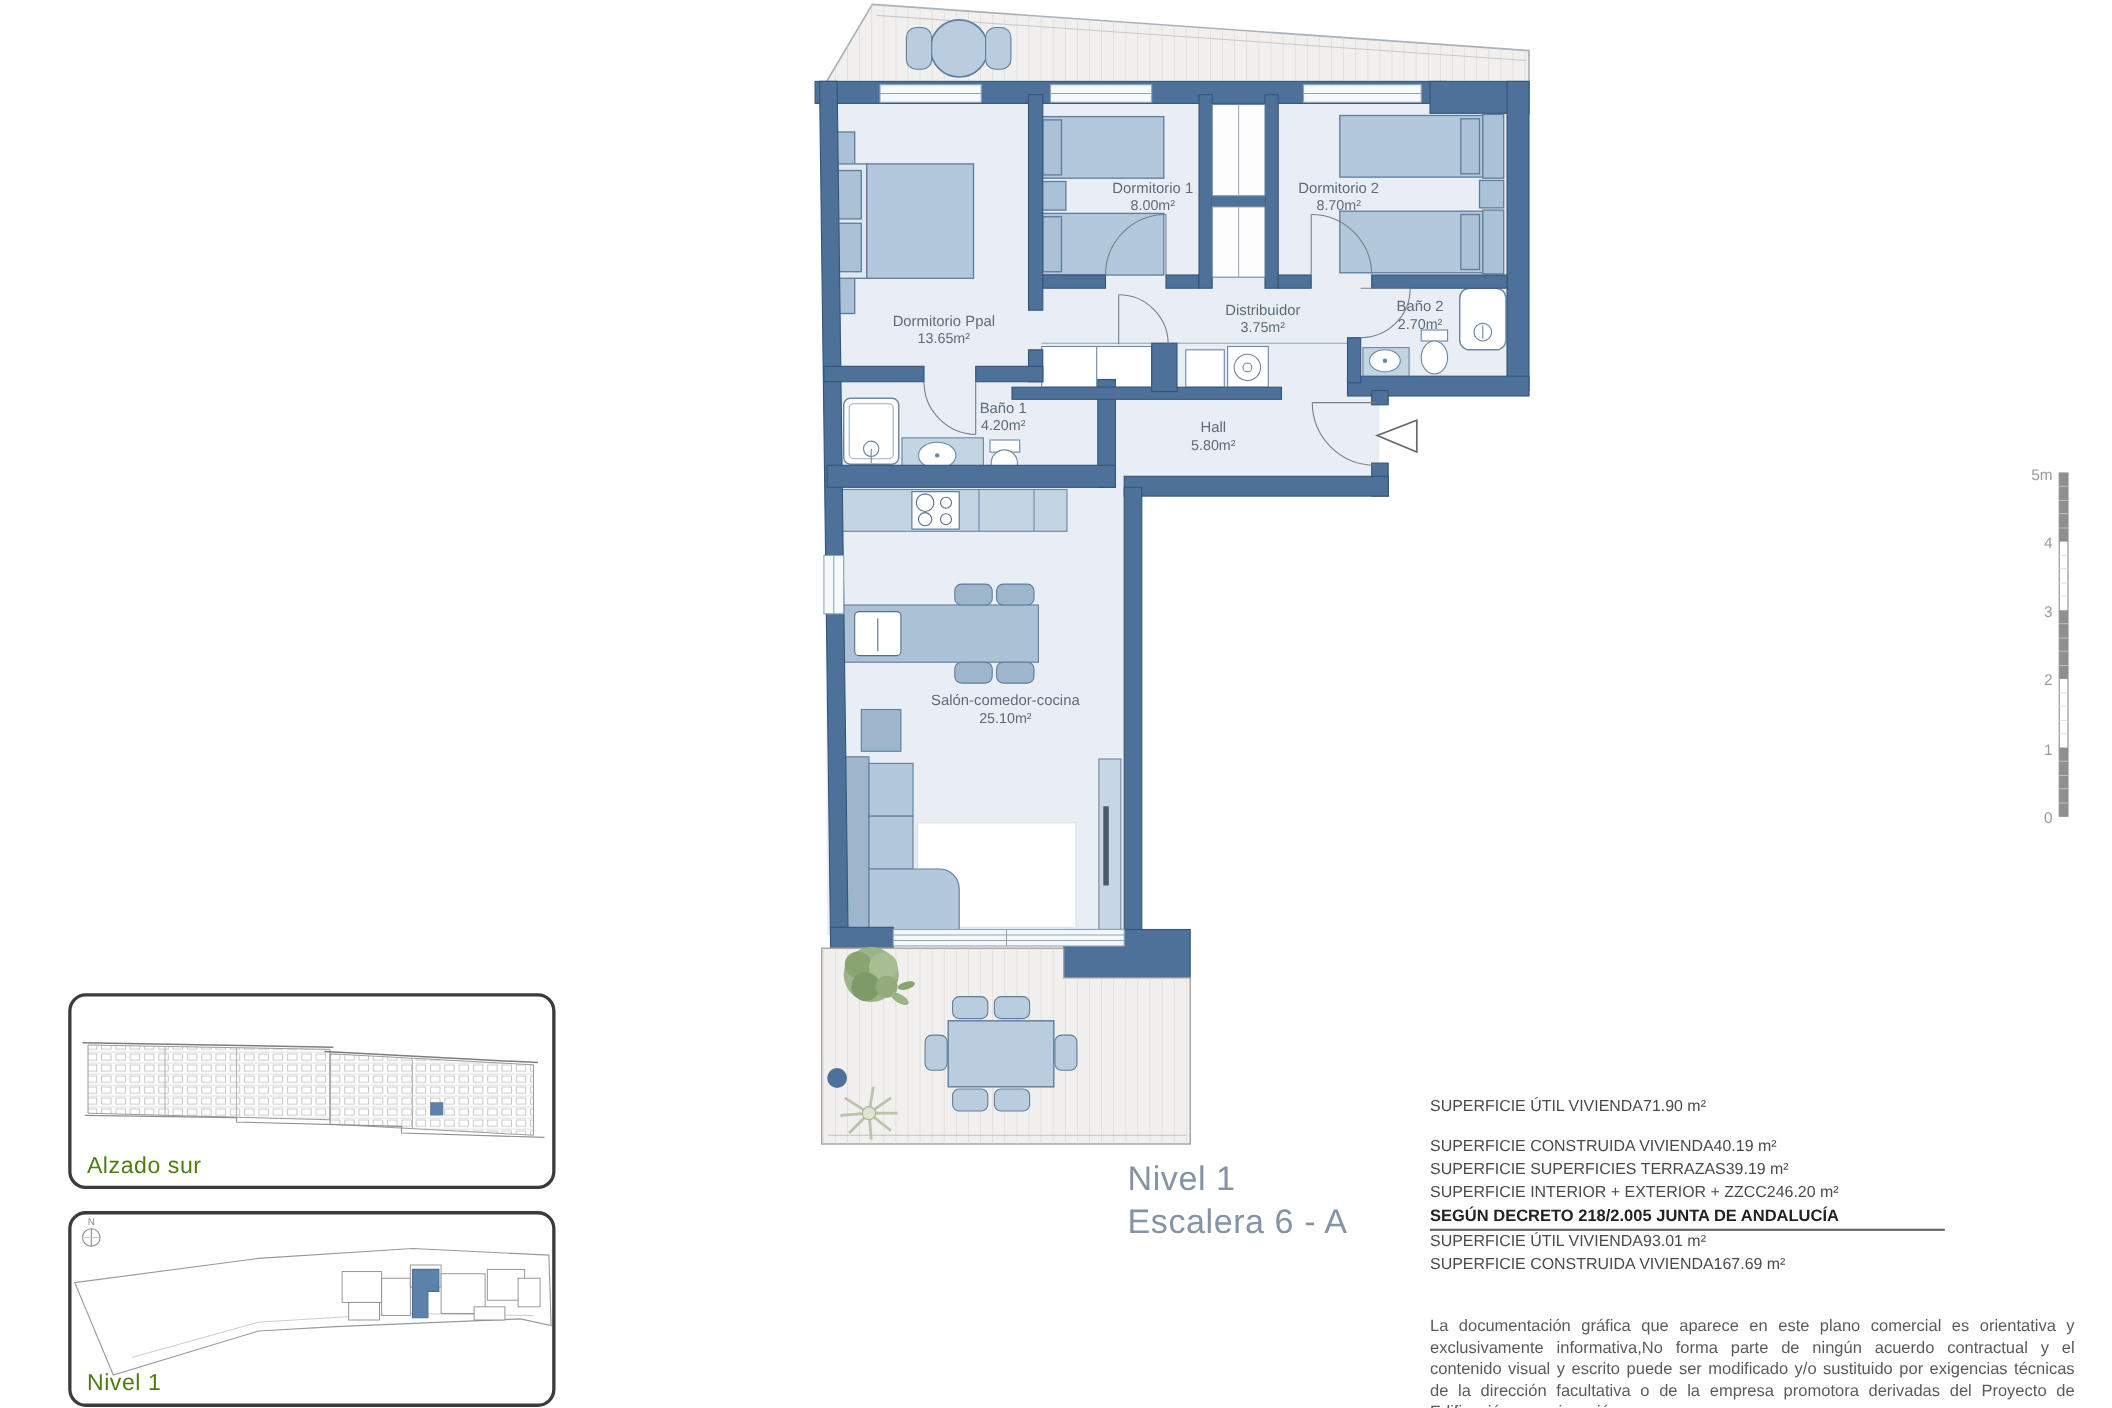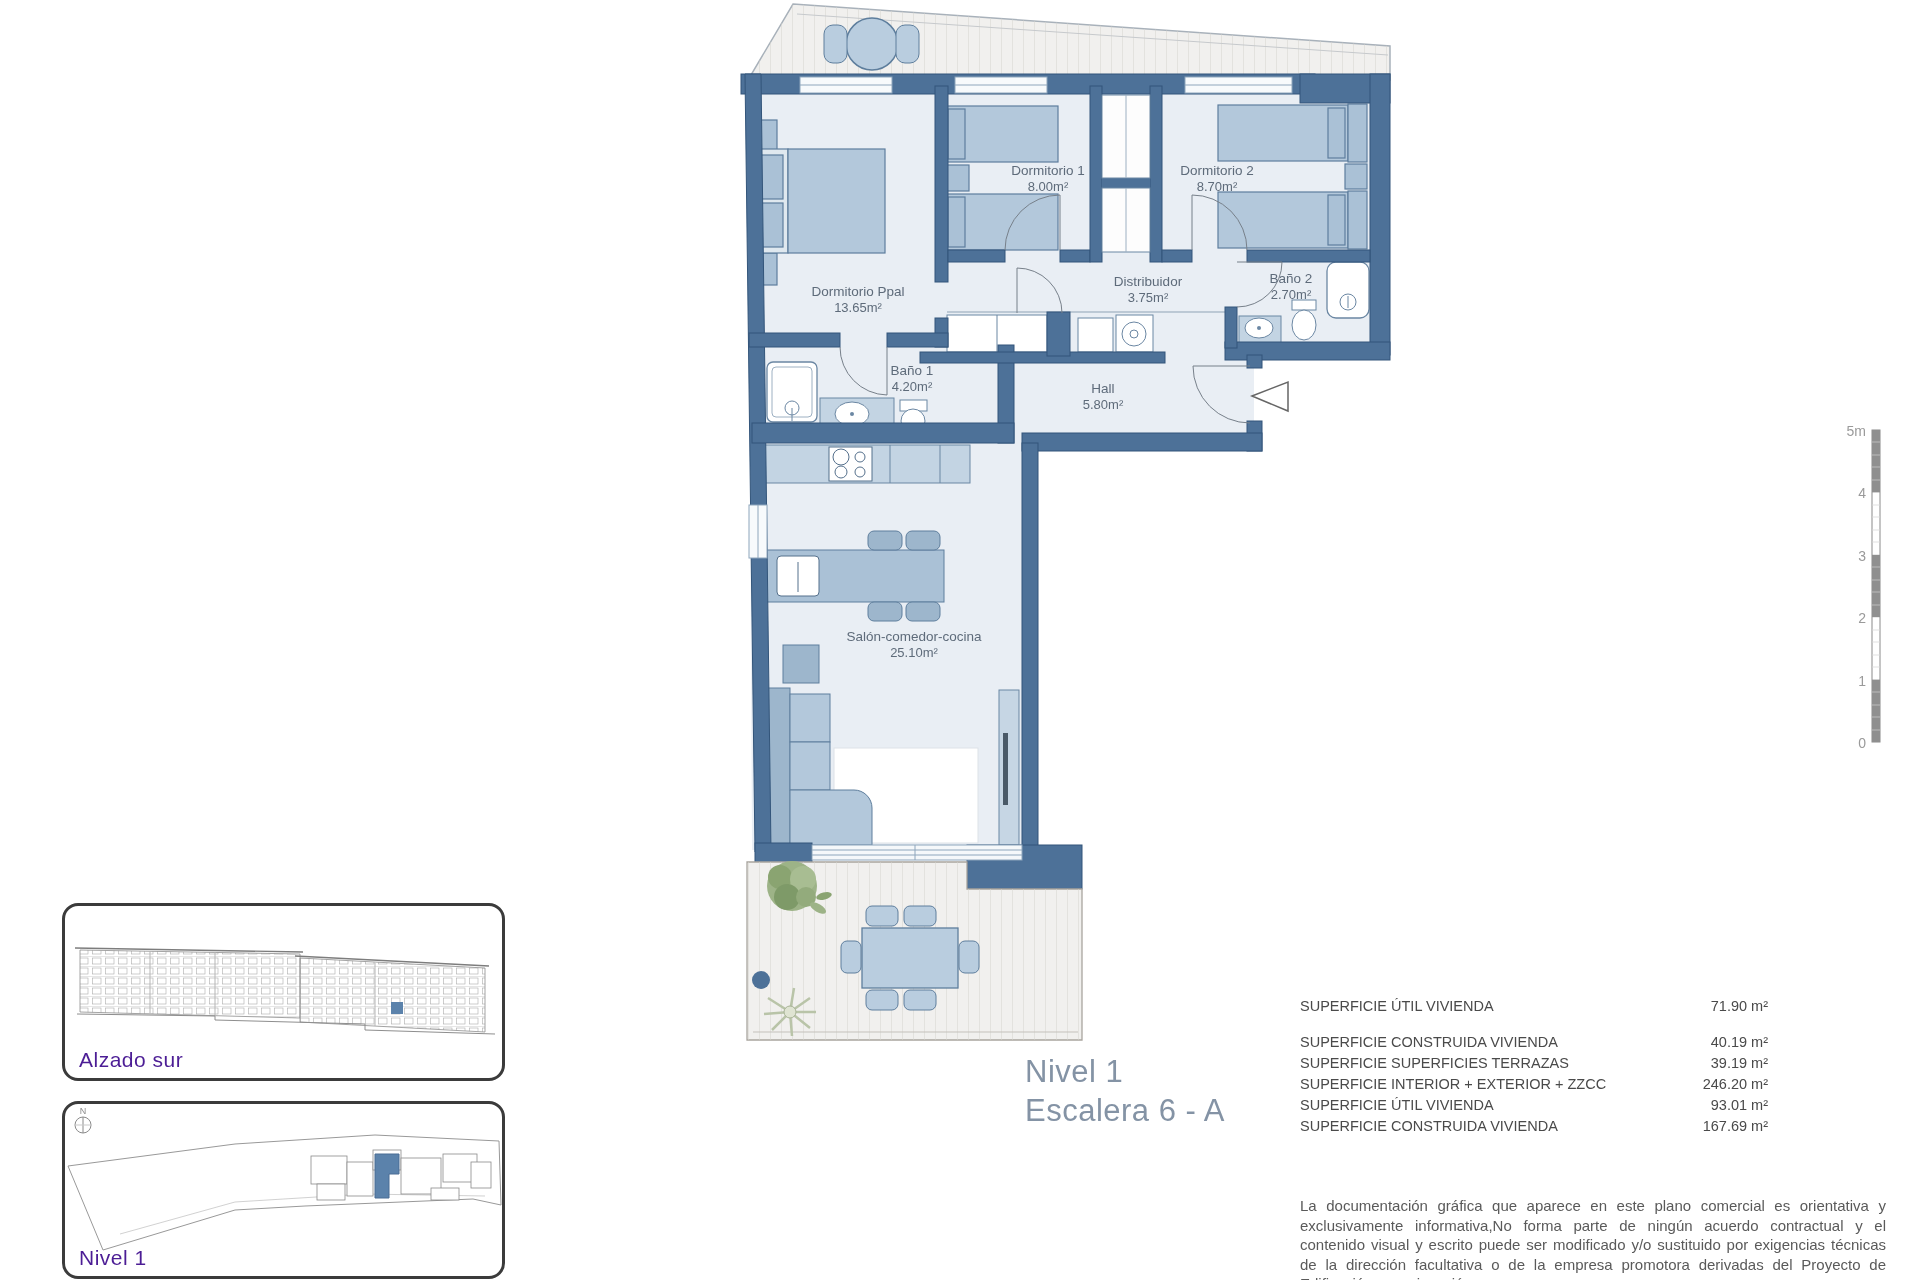--- a/index.html
+++ b/index.html
@@ -4,25 +4,25 @@
 <style>
   html,body{margin:0;padding:0;background:#ffffff;}
   body{width:1920px;height:1280px;position:relative;font-family:"Liberation Sans",sans-serif;overflow:hidden;}
   #plan-svg{position:absolute;left:0;top:0;}
   .room-name{font-size:13.5px;fill:#5e6b7a;}
   .room-area{font-size:13px;fill:#5e6b7a;}
   .scale-label{font-size:14px;fill:#9a9a9a;}
   .inset-box{position:absolute;left:62px;width:443px;background:#fff;border:3px solid #3b3b3b;border-radius:16px;box-sizing:border-box;}
   #alzado-box{top:903px;height:178px;}
   #nivel-box{top:1101px;height:178px;}
-  .inset-label{position:absolute;left:14px;bottom:6px;font-size:21px;color:#4c1d95;letter-spacing:.5px;}
+  .inset-label{position:absolute;left:14px;bottom:6px;font-size:21px;color:#4d7c0f;letter-spacing:.5px;}
   #plan-title{position:absolute;left:1025px;top:1052px;color:#8493a5;font-size:31px;letter-spacing:.5px;line-height:39px;}
   #surfaces{position:absolute;left:1300px;top:996px;width:468px;color:#4a4a4a;font-size:14.5px;}
   .surf-header{font-weight:bold;color:#222;font-size:15px;border-bottom:2px solid #666;padding-bottom:3px;}
-  .surf-row{display:flex;justify-content:space-between;line-height:21px;}
+  .surf-row{display:flex;line-height:21px;}
   .surf-row .val{white-space:nowrap;}
   .surf-gap{height:15px;}
   #decree-header{margin-top:2px;}
   #disclaimer{position:absolute;left:1300px;top:1196px;width:586px;font-size:15px;line-height:19.5px;color:#5a5a5a;text-align:justify;}
 </style>
 </head>
 <body>
 
 <svg id="plan-svg" width="1920" height="1280" viewBox="0 0 1920 1280">
   <defs>
@@ -367,20 +367,21 @@
       <span class="val">40.19 m²</span>
   </div>
   <div class="surf-row">
     <span>SUPERFICIE SUPERFICIES TERRAZAS</span>
       <span class="val">39.19 m²</span>
   </div>
   <div class="surf-row">
     <span>SUPERFICIE INTERIOR + EXTERIOR + ZZCC</span>
       <span class="val">246.20 m²</span>
   </div>
+  <div class="surf-header" id="decree-header">SEGÚN DECRETO 218/2.005 JUNTA DE ANDALUCÍA</div>
   <div class="surf-row">
     <span>SUPERFICIE ÚTIL VIVIENDA</span>
       <span class="val">93.01 m²</span>
   </div>
   <div class="surf-row">
     <span>SUPERFICIE CONSTRUIDA VIVIENDA</span>
       <span class="val">167.69 m²</span>
   </div>
 </div>
 

